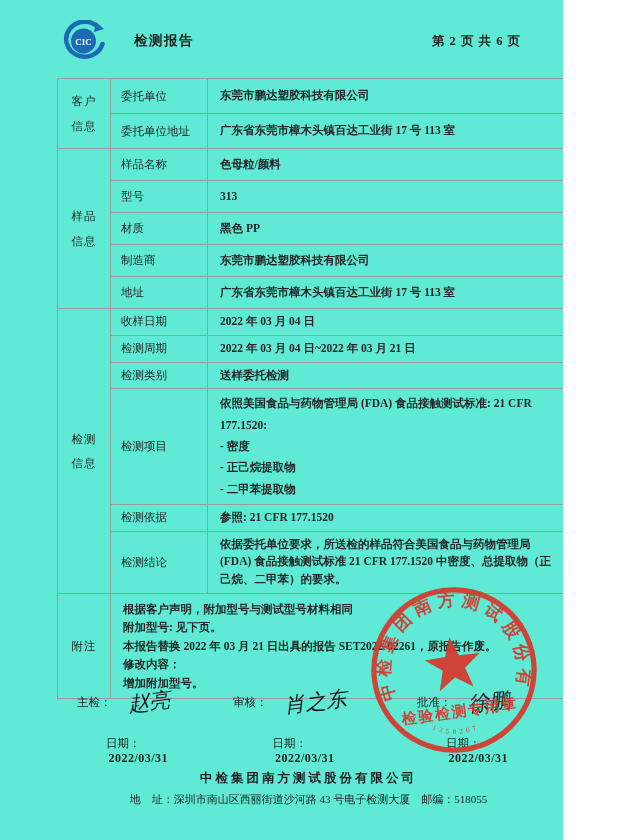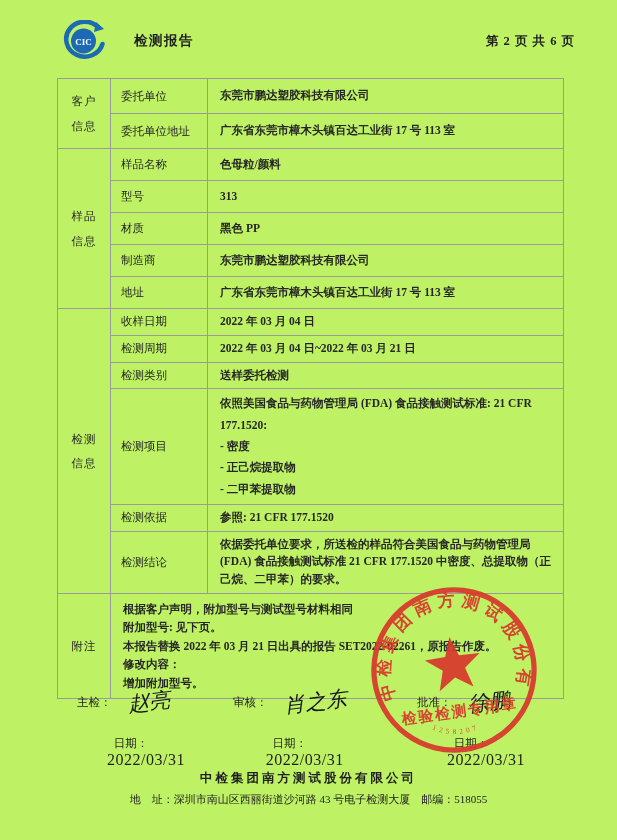--- a/index.html
+++ b/index.html
@@ -1,18 +1,18 @@
 <!DOCTYPE html>
 <html><head>
 <meta charset="utf-8">
 <style>
   * { box-sizing: border-box; margin: 0; padding: 0; }
   html,body { background:#ffffff; }
   body { width:617px; font-family:"Liberation Serif","DejaVu Serif",serif; color:#1f1f1f; }
-  .page { position:relative; width:617px; height:840px; background:#bef264; overflow:hidden; }
+  .page { position:relative; width:563px; height:840px; background:#5eead4; overflow:hidden; }
 
   
   .header { position:absolute; top:18px; left:60px; right:42px; height:46px; display:flex; align-items:center; }
   .logo { width:48px; height:42px; flex:0 0 auto; }
   .header-title { font-weight:bold; font-size:13.5px; margin-left:26px; letter-spacing:1.5px; }
   .report-no { margin-left:58px; font-weight:bold; font-size:12.5px; white-space:nowrap; }
   .page-info { margin-left:auto; font-weight:bold; font-size:12.5px; white-space:nowrap; letter-spacing:1px; }
 
   
   .main-table { position:absolute; top:78px; left:57px; width:506px; border-collapse:collapse; table-layout:fixed; }
@@ -34,21 +34,21 @@
   
   .signatures { position:absolute; left:57px; top:678px; width:506px; height:92px; }
   .sig-col { position:absolute; top:0; }
   .sig-col.c1 { left:20px; }
   .sig-col.c2 { left:176px; }
   .sig-col.c3 { left:360px; }
   .sig-line { display:flex; align-items:center; height:48px; }
   .sig-label { font-size:11.5px; white-space:nowrap; }
   .sig-name { font-size:21px; font-style:italic; font-family:"DejaVu Serif",serif; margin-left:16px; transform:rotate(-7deg); color:#17181c; white-space:nowrap; }
   .date-line { display:flex; align-items:center; height:26px; margin-top:10px;flex-direction:column; }
-  .date-val { font-size:16px; margin-left:30px; letter-spacing:.5px; }
+  .date-val { font-size:12px; margin-left:30px; letter-spacing:.5px;font-weight:bold; }
 
   
   .stamp { position:absolute; left:366px; top:582px; width:176px; height:176px; transform:rotate(-8deg); opacity:.92; pointer-events:none; z-index:5; }
 
   
   .footer { position:absolute; top:770px; left:0; width:617px; text-align:center; }
   .footer-company { font-weight:bold; font-size:12.5px; letter-spacing:3px; }
   .footer-line { font-size:11px; margin-top:4.5px; color:#222; }
   .footer-link { color:#0000ee; text-decoration:underline; cursor:pointer; }
 </style>

